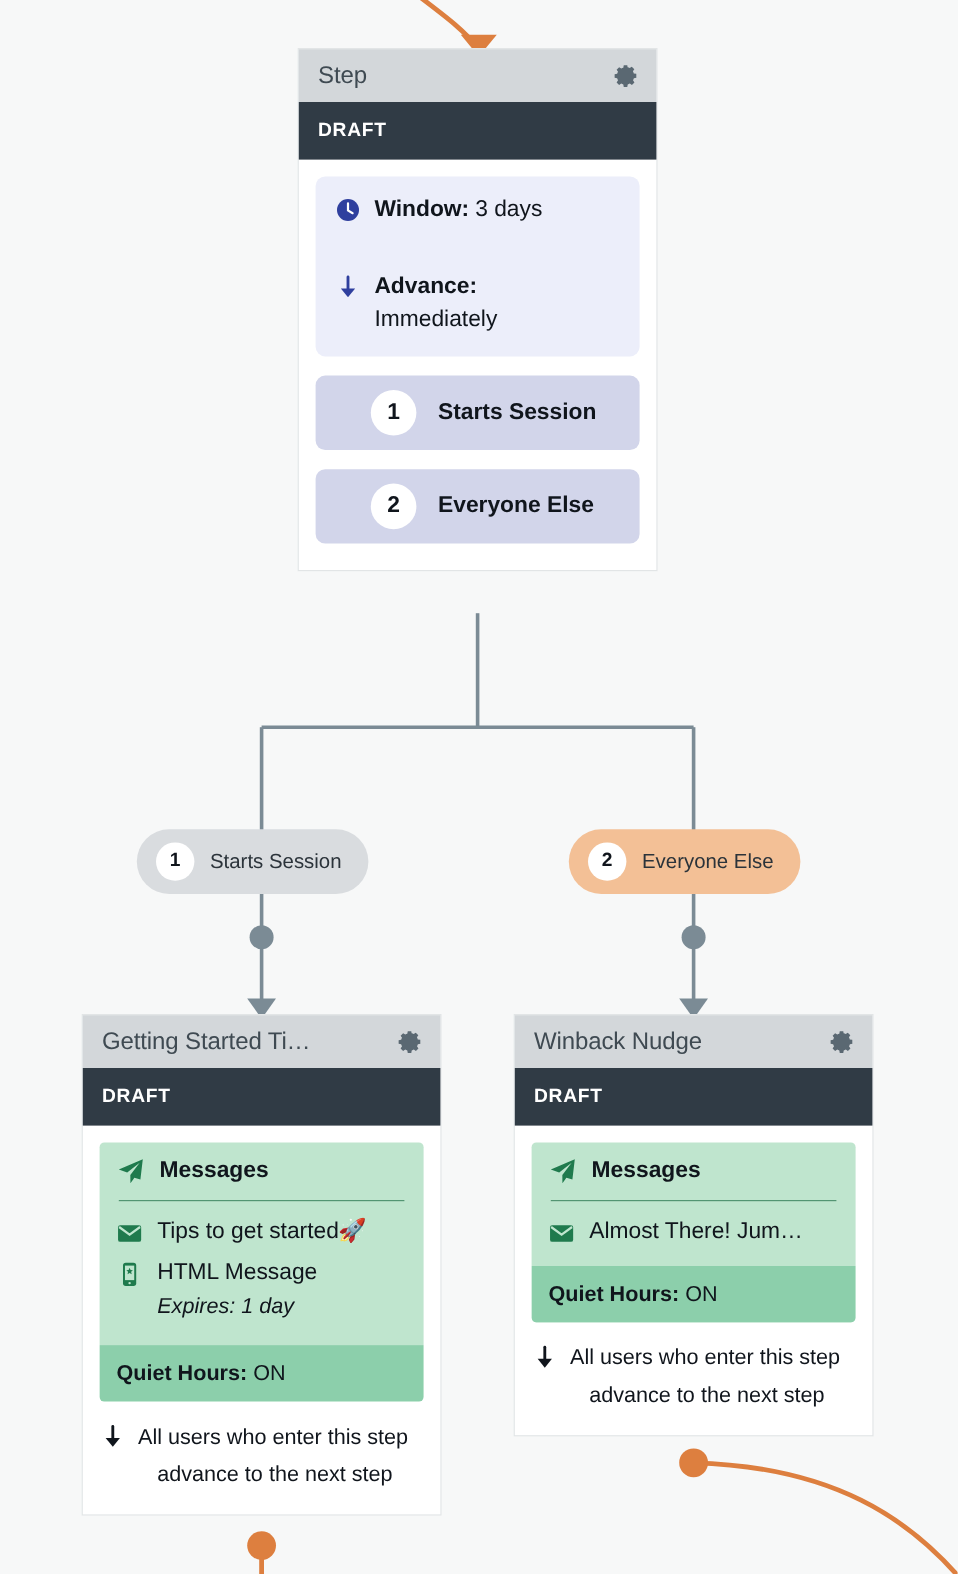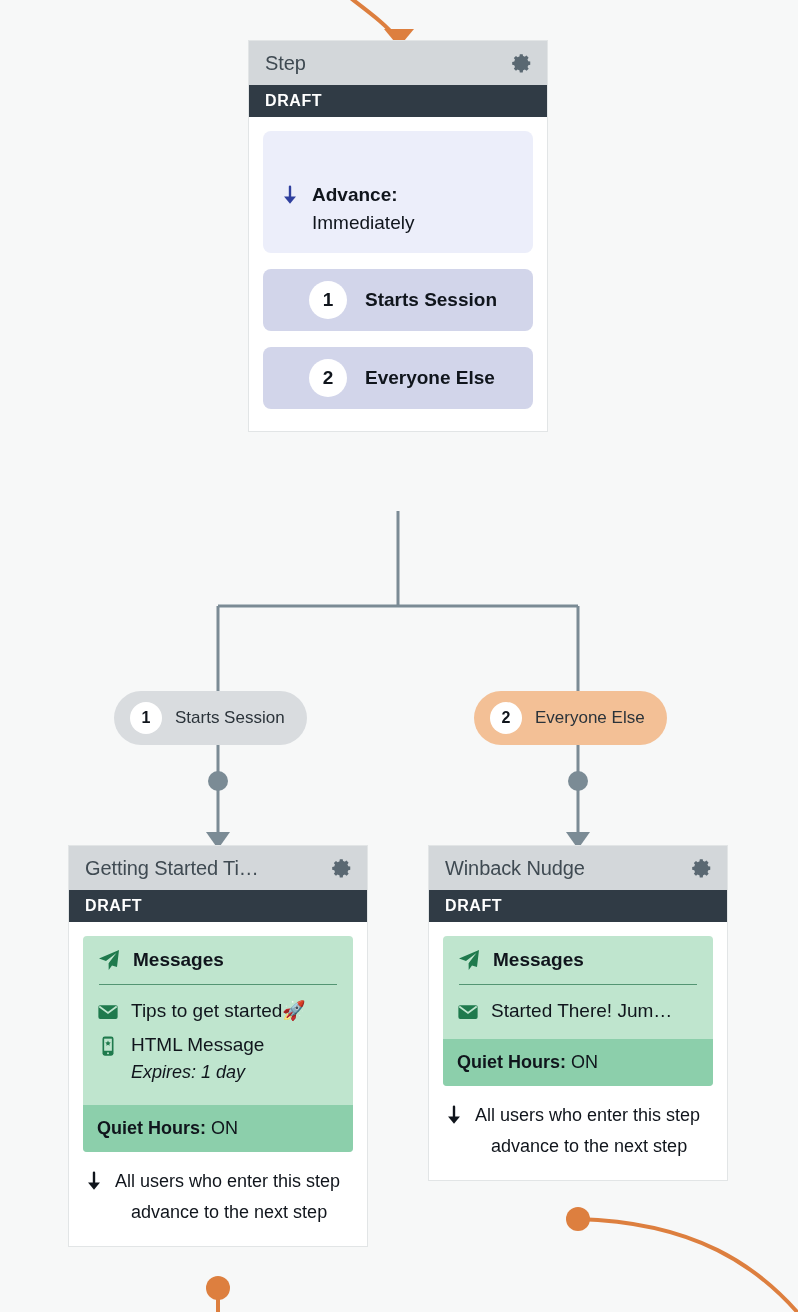--- a/index.html
+++ b/index.html
@@ -52,21 +52,21 @@
     overflow: hidden;
   }
   .gear {
     width: 22px;
     height: 22px;
     flex: 0 0 auto;
     display: block;
   }
   .status-bar {
     background: #303b45;
-    height: 32px;
+    height: 48px;
     display: flex;
     align-items: center;
     padding-left: 16px;
     box-sizing: border-box;
   }
   .status-bar span {
     color: #ffffff;
     font-size: 16px;
     font-weight: bold;
     letter-spacing: 0.6px;
@@ -260,20 +260,27 @@
         <path fill="#5a6872" d="M21 13.6v-3.2l-2.3-.4a7 7 0 0 0-.8-1.9l1.3-1.9-2.3-2.3-1.9 1.3a7 7 0 0 0-1.9-.8L12.8 2.5H9.6L9.2 4.8a7 7 0 0 0-1.9.8L5.4 4.3 3.1 6.6l1.3 1.9a7 7 0 0 0-.8 1.9l-2.3.4v3.2l2.3.4c.2.7.4 1.3.8 1.9l-1.3 1.9 2.3 2.3 1.9-1.3c.6.4 1.2.6 1.9.8l.4 2.3h3.2l.4-2.3c.7-.2 1.3-.4 1.9-.8l1.9 1.3 2.3-2.3-1.3-1.9c.4-.6.6-1.2.8-1.9l2.3-.4z"></path>
       </svg>
     </div>
     <div class="status-bar">
       <span>DRAFT</span>
     </div>
     <div class="card-body">
 
       <div class="info-panel">
 
+        <div class="info-row">
+          <svg class="info-ico" viewBox="0 0 24 24">
+            <circle cx="12" cy="12" r="10" fill="#2f3f9e"></circle>
+            <path d="M12 6v6.4l4.2 2.5" stroke="#ffffff" stroke-width="2" fill="none" stroke-linecap="round"></path>
+          </svg>
+          <div><span class="info-label">Window:</span><span class="info-val">3 days</span></div>
+        </div>
 
 
         <div class="info-row">
           <svg class="info-ico" viewBox="0 0 24 24">
             <path d="M12 3v13" stroke="#2f3f9e" stroke-width="2.6" fill="none" stroke-linecap="round"></path>
             <polygon points="5.5,13.5 18.5,13.5 12,21.5" fill="#2f3f9e"></polygon>
           </svg>
           <div class="info-col">
             <span class="info-label">Advance:</span>
             <span class="info-val">Immediately</span>
@@ -391,21 +398,21 @@
             <div class="msg-head-text">Messages</div>
           </div>
           <div class="msg-divider"></div>
 
           <div class="msg-item" style="margin-bottom:0">
             <svg class="msg-ico" viewBox="0 0 24 24">
               <rect x="1.5" y="4.5" width="21" height="15" rx="2" fill="#1f7a4d"></rect>
               <path d="M2.5 6l9.5 7 9.5-7" stroke="#bfe5ce" stroke-width="2" fill="none"></path>
             </svg>
             <div class="msg-lines">
-              <div class="msg-line">Started There! Jum…</div>
+              <div class="msg-line">Almost There! Jum…</div>
             </div>
           </div>
         </div>
         <div class="quiet">
           <b>Quiet Hours:</b>
           <span class="val">ON</span>
         </div>
       </div>
 
       <div class="advance" style="padding-left:0;padding-right:0;">

